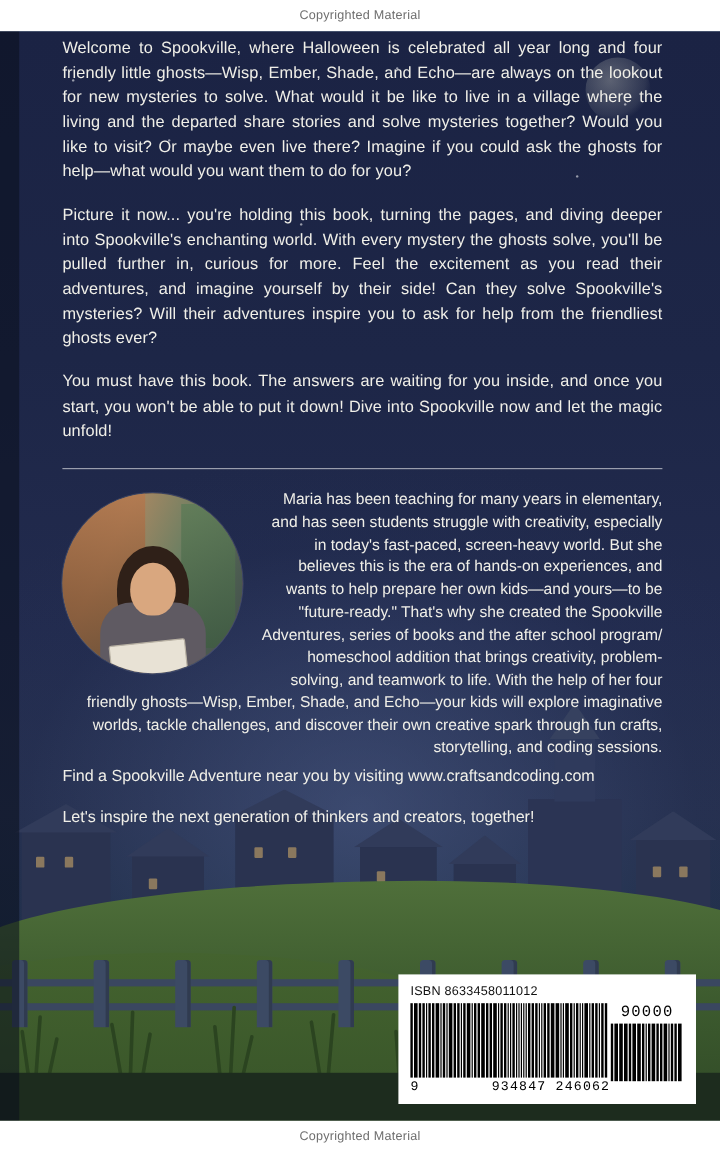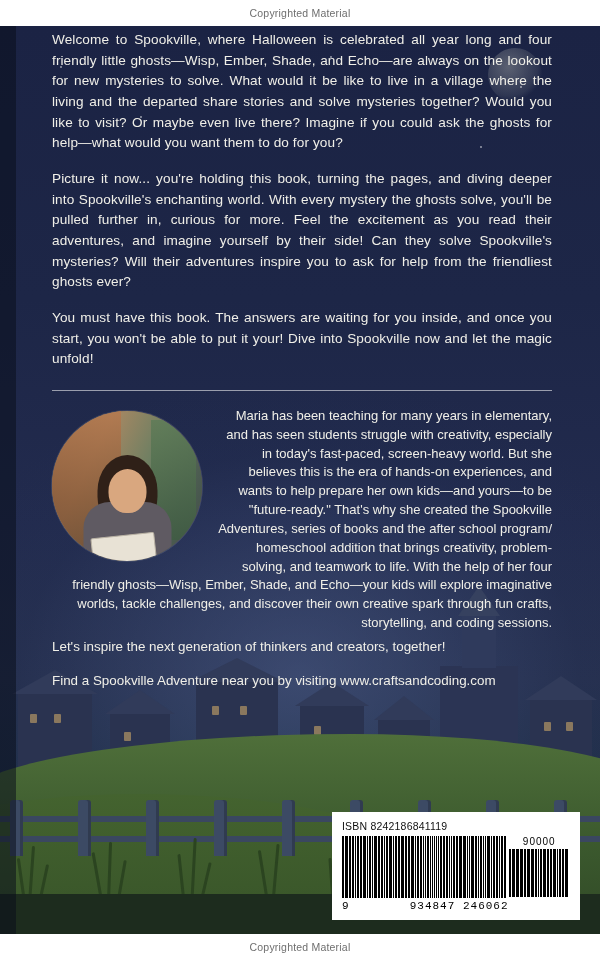--- a/index.html
+++ b/index.html
@@ -373,22 +373,22 @@
   .barcode-digits {
     font-family: "Liberation Mono", monospace;
     font-size: 11px;
     letter-spacing: 1px;
     color: #000;
     margin-top: 2px;
     display: flex;
     justify-content: space-between;
   }
   .side-digits {
-    font-family: Liberation Sans, sans-serif;
-    font-size: 10px;
+    font-family: Liberation Mono, monospace;
+    font-size: 13px;
     letter-spacing: 1px;
     color: #000;
     text-align: center;
     margin-bottom: 2px;
   }
   .spine-strip {
     position: absolute;
     left: 0;
     top: 26px;
     width: 16px;
@@ -477,48 +477,48 @@
     <div class="bottom-dark"></div>
   </div>
 
   <div class="spine-strip"></div>
 
   <div class="content">
 
     <div class="blurb">
       <p>Welcome to Spookville, where Halloween is celebrated all year long and four friendly little ghosts—Wisp, Ember, Shade, and Echo—are always on the lookout for new mysteries to solve. What would it be like to live in a village where the living and the departed share stories and solve mysteries together? Would you like to visit? Or maybe even live there? Imagine if you could ask the ghosts for help—what would you want them to do for you?</p>
       <p>Picture it now... you're holding this book, turning the pages, and diving deeper into Spookville's enchanting world. With every mystery the ghosts solve, you'll be pulled further in, curious for more. Feel the excitement as you read their adventures, and imagine yourself by their side! Can they solve Spookville's mysteries? Will their adventures inspire you to ask for help from the friendliest ghosts ever?</p>
-      <p>You must have this book. The answers are waiting for you inside, and once you start, you won't be able to put it your! Dive into Spookville now and let the magic unfold!</p>
+      <p>You must have this book. The answers are waiting for you inside, and once you start, you won't be able to put it down! Dive into Spookville now and let the magic unfold!</p>
     </div>
 
     <div class="divider"></div>
 
     <div class="author-block">
       <div class="author-photo">
         <div class="photo-bg"></div>
         <div class="photo-wall"></div>
         <div class="photo-door"></div>
         <div class="photo-person">
           <div class="p-hair"></div>
           <div class="p-body"></div>
           <div class="p-face"></div>
           <div class="p-book"></div>
         </div>
       </div>
       <span>Maria has been teaching for many years in elementary, and has seen students struggle with creativity, especially in today's fast-paced, screen-heavy world. But she believes this is the era of hands-on experiences, and wants to help prepare her own kids—and yours—to be "future-ready." That's why she created the Spookville Adventures, series of books and the after school program/ homeschool addition that brings creativity, problem-solving, and teamwork to life. With the help of her four friendly ghosts—Wisp, Ember, Shade, and Echo—your kids will explore imaginative worlds, tackle challenges, and discover their own creative spark through fun crafts, storytelling, and coding sessions.</span>
     </div>
 
     <div class="author-text-tail">
+      <p>Find a Spookville Adventure near you by visiting www.craftsandcoding.com</p>
       <p>Let's inspire the next generation of thinkers and creators, together!</p>
-      <p>Find a Spookville Adventure near you by visiting www.craftsandcoding.com</p>
     </div>
   </div>
 
   <div class="isbn-block">
-    <div class="isbn-label">ISBN 8242186841119</div>
+    <div class="isbn-label">ISBN 8633458011012</div>
     <div class="isbn-row">
       <div class="barcode-main">
         <div class="bars" id="bars-main">
             <span style="width: 2px; margin-right: 1px;"></span>
             <span style="width: 3px; margin-right: 1px;"></span>
             <span style="width: 2px; margin-right: 1px;"></span>
             <span style="width: 2px; margin-right: 1px;"></span>
             <span style="width: 1px; margin-right: 1px;"></span>
             <span style="width: 2px; margin-right: 1px;"></span>
             <span style="width: 2px; margin-right: 1px;"></span>

